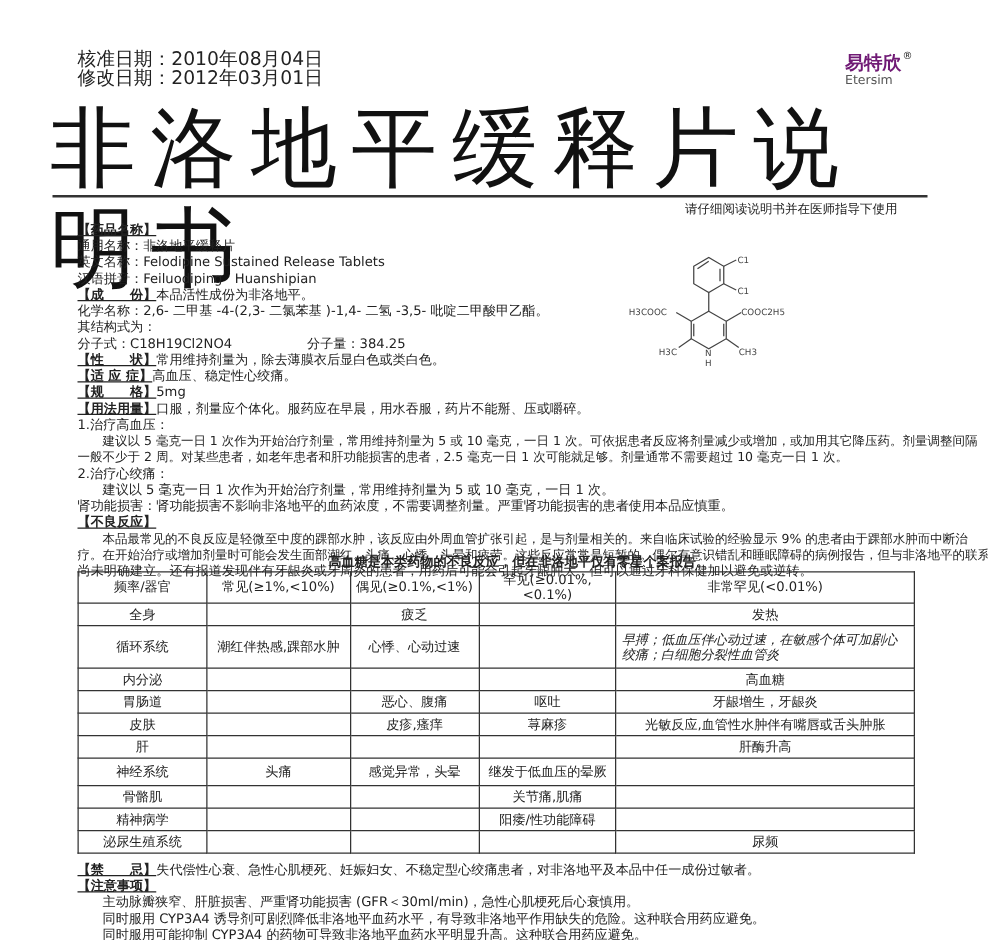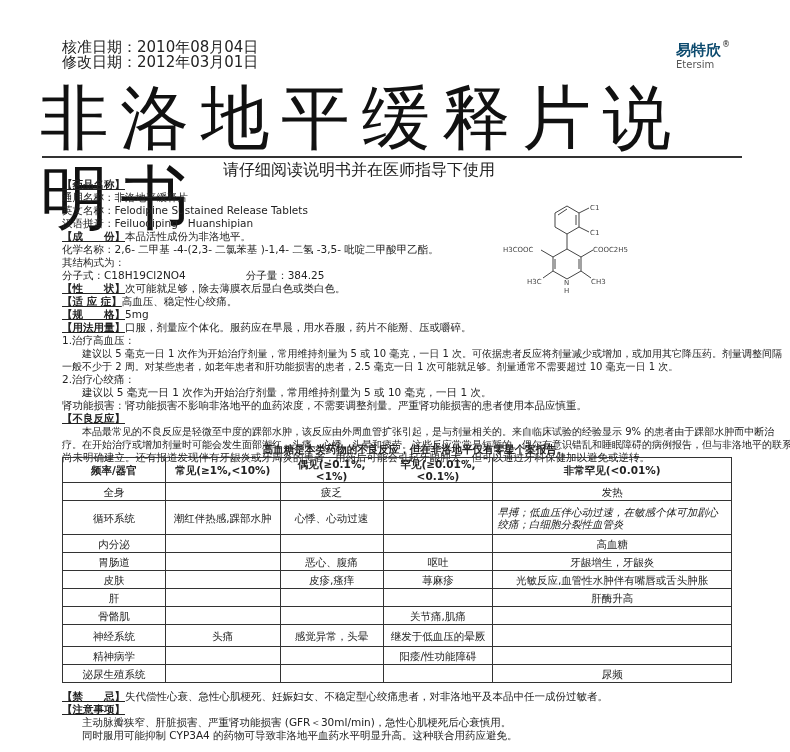--- a/index.html
+++ b/index.html
@@ -6,48 +6,48 @@
   body {
     width: 790px; height: 752px; overflow: hidden;
     background: #ffffff;
     font-family: "DejaVu Sans", "Liberation Sans", sans-serif;
     color: #222;
     position: relative;
   }
   .abs { position: absolute; }
   .dates { left: 62px; top: 40px; font-size: 15px; line-height: 15px; color: #222; }
   .brand { left: 676px; top: 40px; }
-  .brand-cn { font-size: 15px; font-weight: bold; color: #0c4a6e; letter-spacing: 0px; }
+  .brand-cn { font-size: 15px; font-weight: bold; color: #701a75; letter-spacing: 0px; }
   .brand-reg { font-size: 8px; vertical-align: top; margin-left: 1px; }
   .brand-en { font-size: 10px; color: #555; margin-top: -1px; }
   .title {
     left: 40px; top: 78px; width: 720px;
     font-size: 70px; line-height: 80px; font-weight: normal;
     letter-spacing: 12px; color: #111;
     font-family: "DejaVu Sans", sans-serif;
     transform: scaleX(0.98); transform-origin: left;
   }
   .title-rule { left: 42px; top: 156px; width: 700px; height: 2px; background: #333; }
-  .subtitle { left: 0; width: 718px; top: 160px; text-align: center; font-size: 16px; color: #222; }
+  .subtitle { left: 0; width: 718px; top: 160px; text-align: right; font-size: 10px; color: #222; }
   .body-text { left: 62px; top: 178px; width: 680px; font-size: 10.5px; line-height: 13px; color: #222; }
   .body-text .row { white-space: nowrap; }
   .sec { font-weight: bold; text-decoration: underline; }
   .indent { padding-left: 20px; }
   .gap { display: inline-block; width: 60px; }
   .structure { left: 495px; top: 205px; width: 150px; height: 90px; }
   .note-bold { left: 0; width: 790px; top: 443px; text-align: center; font-size: 10.5px; font-weight: bold; margin-left: 20px; }
   table.ae {
     position: absolute; left: 62px; top: 457px; width: 670px;
     border-collapse: collapse; font-size: 10.5px; color: #222;
   }
   table.ae th, table.ae td {
     border: 1px solid #333; text-align: center; padding: 0 4px; height: 17px;
     line-height: 12px;
   }
-  table.ae th { font-weight: bold; height: 18px; }
+  table.ae th { font-weight: normal; height: 18px; }
   table.ae td.left { text-align: left; font-style: italic; }
   .tail { left: 62px; top: 690px; width: 680px; font-size: 10.5px; line-height: 13px; color: #222; }
 </style>
 </head>
 <body>
 
 <div class="abs dates">
   <div><span>核准日期：</span><span>2010年08月04日</span></div>
   <div><span>修改日期：</span><span>2012年03月01日</span></div>
 </div>
@@ -63,21 +63,21 @@
 
 <div class="abs body-text">
   <div class="row sec">【药品名称】</div>
   <div class="row"><span>通用名称：</span><span>非洛地平缓释片</span></div>
   <div class="row"><span>英文名称：</span><span>Felodipine Sustained Release Tablets</span></div>
   <div class="row"><span>汉语拼音：</span><span style="white-space:pre">Feiluodiping   Huanshipian</span></div>
   <div class="row"><span class="sec">【成　　份】</span><span>本品活性成份为非洛地平。</span></div>
   <div class="row"><span>化学名称：</span><span>2,6- 二甲基 -4-(2,3- 二氯苯基 )-1,4- 二氢 -3,5- 吡啶二甲酸甲乙酯。</span></div>
   <div class="row">其结构式为：</div>
   <div class="row"><span>分子式：</span><span>C18H19Cl2NO4</span><span class="gap"></span><span>分子量：</span><span>384.25</span></div>
-  <div class="row"><span class="sec">【性　　状】</span><span>次可能就足够，除去薄膜衣后显白色或类白色。</span></div>
+  <div class="row"><span class="sec">【性　　状】</span><span>常用维持剂量为，除去薄膜衣后显白色或类白色。</span></div>
   <div class="row"><span class="sec">【适 应 症】</span><span>高血压、稳定性心绞痛。</span></div>
   <div class="row"><span class="sec">【规　　格】</span><span>5mg</span></div>
   <div class="row"><span class="sec">【用法用量】</span><span>口服，剂量应个体化。服药应在早晨，用水吞服，药片不能掰、压或嚼碎。</span></div>
   <div class="row">1.治疗高血压：</div>
   <div class="row indent" style="font-size:10px">建议以 5 毫克一日 1 次作为开始治疗剂量，常用维持剂量为 5 或 10 毫克，一日 1 次。可依据患者反应将剂量减少或增加，或加用其它降压药。剂量调整间隔</div>
   <div class="row" style="font-size:10px">一般不少于 2 周。对某些患者，如老年患者和肝功能损害的患者，2.5 毫克一日 1 次可能就足够。剂量通常不需要超过 10 毫克一日 1 次。</div>
   <div class="row">2.治疗心绞痛：</div>
   <div class="row indent">建议以 5 毫克一日 1 次作为开始治疗剂量，常用维持剂量为 5 或 10 毫克，一日 1 次。</div>
   <div class="row">肾功能损害：肾功能损害不影响非洛地平的血药浓度，不需要调整剂量。严重肾功能损害的患者使用本品应慎重。</div>
   <div class="row sec">【不良反应】</div>
@@ -169,49 +169,50 @@
         <td>荨麻疹</td>
         <td>光敏反应,血管性水肿伴有嘴唇或舌头肿胀</td>
       </tr>
     <tr>
         <td>肝</td>
         <td></td>
         <td></td>
         <td></td>
         <td>肝酶升高</td>
       </tr>
-    <tr>
-        <td>骨骼肌</td>
-        <td></td>
-        <td></td>
-        <td>关节痛,肌痛</td>
-        <td></td>
-      </tr>
     <tr style="height:22px">
         <td>神经系统</td>
         <td>头痛</td>
         <td>感觉异常，头晕</td>
         <td>继发于低血压的晕厥</td>
         <td></td>
       </tr>
     <tr>
+        <td>骨骼肌</td>
+        <td></td>
+        <td></td>
+        <td>关节痛,肌痛</td>
+        <td></td>
+      </tr>
+    <tr>
         <td>精神病学</td>
         <td></td>
         <td></td>
         <td>阳痿/性功能障碍</td>
         <td></td>
       </tr>
     <tr>
         <td>泌尿生殖系统</td>
         <td></td>
         <td></td>
         <td></td>
         <td>尿频</td>
       </tr>
   </tbody>
 </table>
 
 <div class="abs tail">
   <div class="row"><span class="sec">【禁　　忌】</span><span>失代偿性心衰、急性心肌梗死、妊娠妇女、不稳定型心绞痛患者，对非洛地平及本品中任一成份过敏者。</span></div>
   <div class="row sec">【注意事项】</div>
   <div class="row indent">主动脉瓣狭窄、肝脏损害、严重肾功能损害 (GFR＜30ml/min)，急性心肌梗死后心衰慎用。</div>
+  <div class="row indent">同时服用 CYP3A4 诱导剂可剧烈降低非洛地平血药水平，有导致非洛地平作用缺失的危险。这种联合用药应避免。</div>
   <div class="row indent">同时服用可能抑制 CYP3A4 的药物可导致非洛地平血药水平明显升高。这种联合用药应避免。</div>
 </div>
 
 </body></html>

